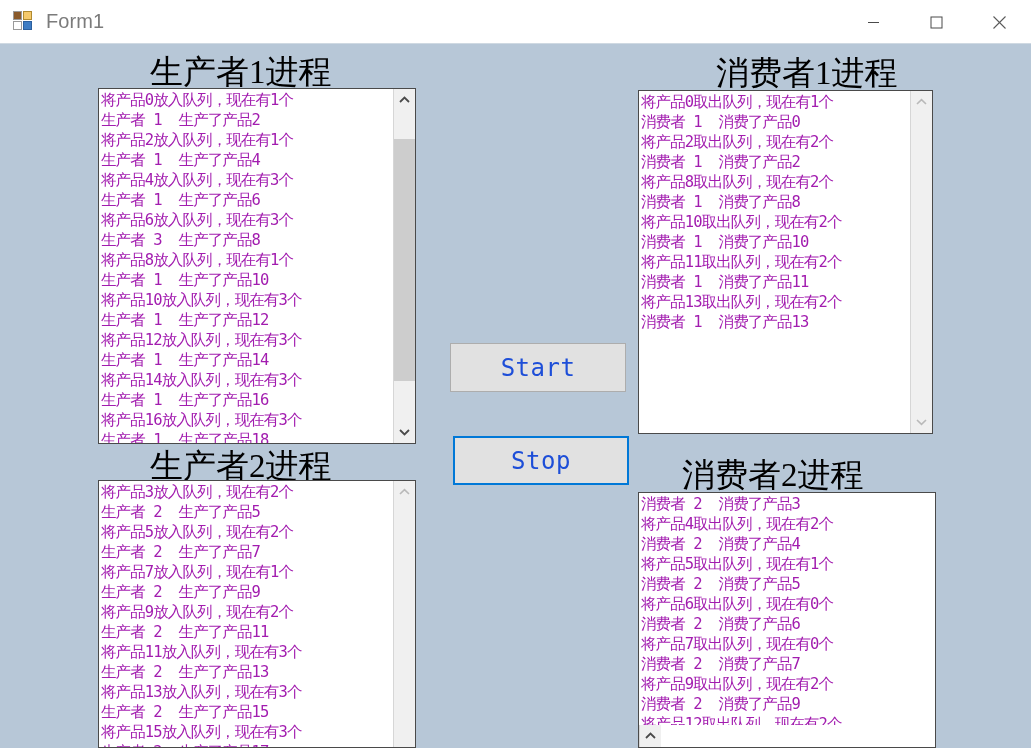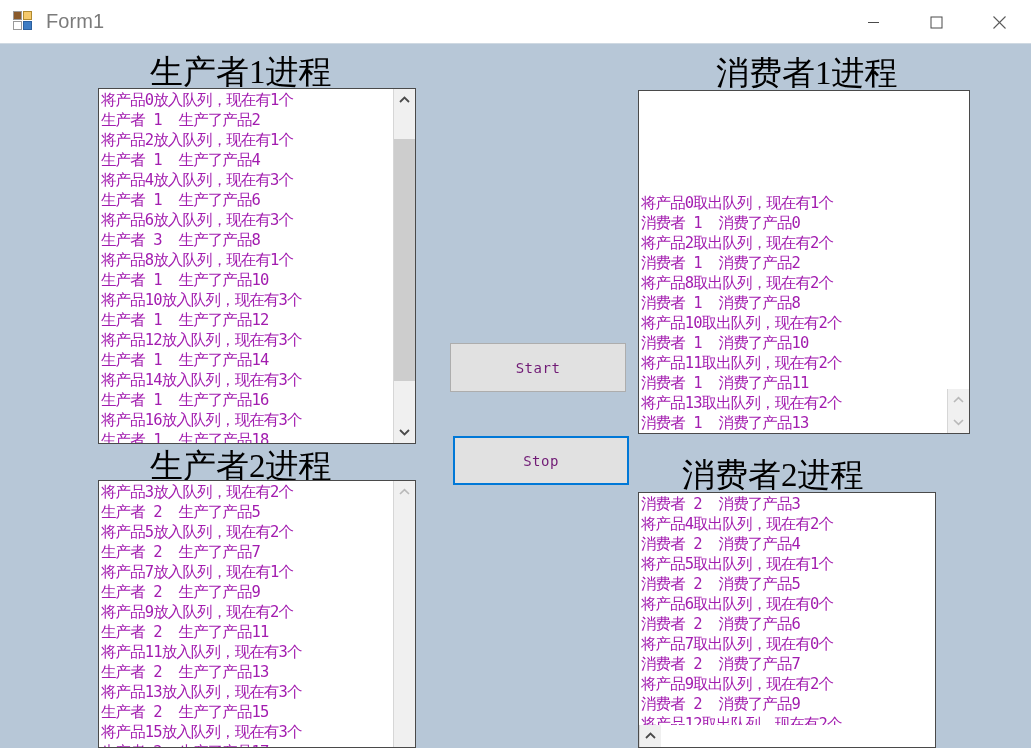--- a/index.html
+++ b/index.html
@@ -109,22 +109,22 @@
     position: absolute; left: 0; right: 0;
     background: #cdcdcd;
   }
 
   
   .formbtn {
     position: absolute;
     background: #e1e1e1;
     border: 1px solid #adadad;
     font-family: "DejaVu Sans Mono", "Liberation Mono", monospace;
-    font-size: 14px;
-    color: #701a75;
+    font-size: 24px;
+    color: #1d4ed8;
     display: flex; align-items: center; justify-content: center;
     cursor: default;
     letter-spacing: .5px;
   }
   .formbtn.focused {
     border: 2px solid #0078d7;
   }
 </style>
 </head>
 <body>
@@ -196,21 +196,21 @@
         <div class="sb-thumb" style="top: 9%; height: 78%;"></div>
       </div>
       <div class="sb-arrow">
         <svg width="11" height="8" viewBox="0 0 11 8">
           <path d="M1 2 L5.5 6.4 L10 2" fill="none" stroke="#4a4a4a" stroke-width="1.8"></path>
         </svg>
       </div>
     </div>
   </div>
 
-  <div class="textbox" style="left:638px; top:90px; width:332px; height:344px;align-items:flex-end;">
+  <div class="textbox" style="left:638px; top:90px; width:295px; height:344px;">
     <div class="tb-inner">
         <div class="tb-line">将产品0取出队列，现在有1个</div>
         <div class="tb-line">消费者 1  消费了产品0</div>
         <div class="tb-line">将产品2取出队列，现在有2个</div>
         <div class="tb-line">消费者 1  消费了产品2</div>
         <div class="tb-line">将产品8取出队列，现在有2个</div>
         <div class="tb-line">消费者 1  消费了产品8</div>
         <div class="tb-line">将产品10取出队列，现在有2个</div>
         <div class="tb-line">消费者 1  消费了产品10</div>
         <div class="tb-line">将产品11取出队列，现在有2个</div>

